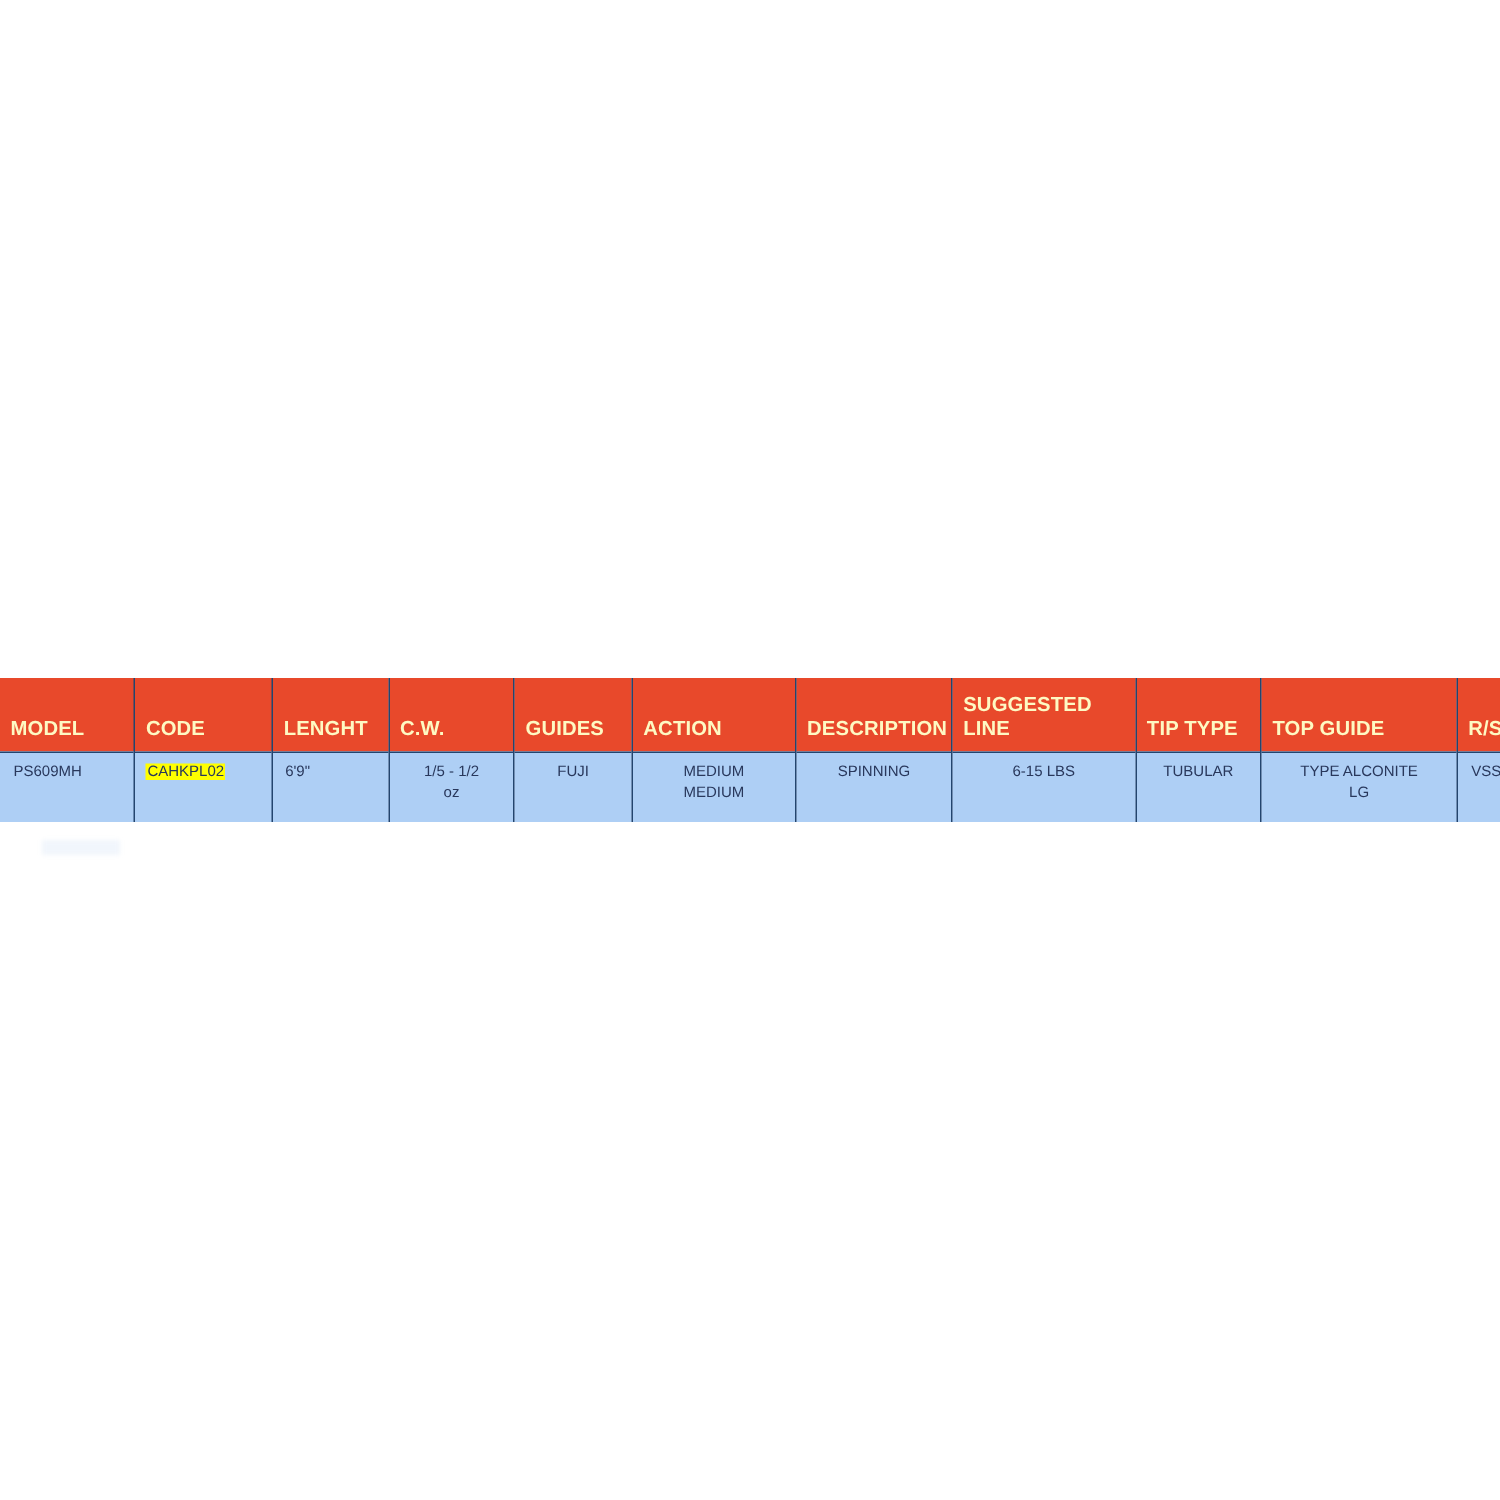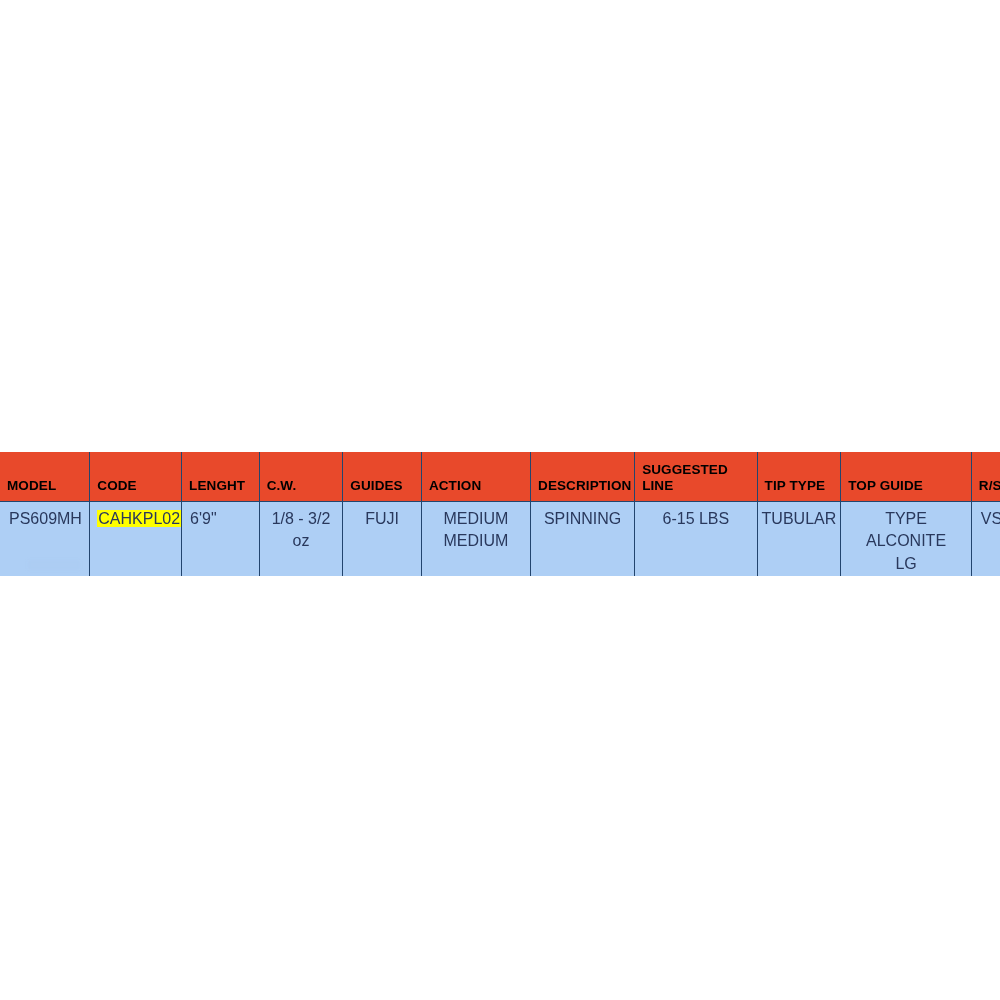--- a/index.html
+++ b/index.html
@@ -27,21 +27,21 @@
     width: 1000px;
     table-layout: fixed;
   }
 
   
   table.spec-table thead tr {
     height: 49px;
   }
   table.spec-table thead th {
     background: #e8492b;
-    color: #000000;
+    color: #fef9c3;
     font-size: 13.5px;
     font-weight: bold;
     letter-spacing: 0.1px;
     text-align: left;
     vertical-align: bottom;
     padding: 0 0 7px 7px;
     border-right: 1.6px solid #23456e;
     line-height: 1.18;
     box-sizing: border-box;
     margin-top: 20px;
@@ -53,21 +53,21 @@
     vertical-align: bottom;
   }
 
   
   table.spec-table tbody tr {
     height: 47px;
   }
   table.spec-table tbody td {
     background: #aecff5;
     color: #29385c;
-    font-size: 16px;
+    font-size: 10px;
     font-weight: normal;
     text-align: center;
     vertical-align: top;
     padding: 6px 4px 0 4px;
     border-right: 1.6px solid #23456e;
     border-top: 1.6px solid #23456e;
     line-height: 1.42;
     box-sizing: border-box;
   }
   table.spec-table tbody td:last-child {
@@ -126,21 +126,21 @@
         <th style="width:82px">TIP TYPE</th>
         <th style="width:128px">TOP GUIDE</th>
         <th style="width:28px">R/S</th>
       </tr>
     </thead>
     <tbody>
       <tr>
         <td class="col-model">PS609MH</td>
         <td class="col-code"><span class="hl">CAHKPL02</span></td>
         <td class="col-length">6'9"</td>
-        <td><span>1/8 - 3/2</span><br><span>oz</span></td>
+        <td><span>1/5 - 1/2</span><br><span>oz</span></td>
         <td>FUJI</td>
         <td><span>MEDIUM</span><br><span>MEDIUM</span></td>
         <td>SPINNING</td>
         <td>6-15 LBS</td>
         <td>TUBULAR</td>
         <td><span>TYPE ALCONITE</span><br><span>LG</span></td>
         <td class="col-rs">VSS</td>
       </tr>
     </tbody>
   </table>

